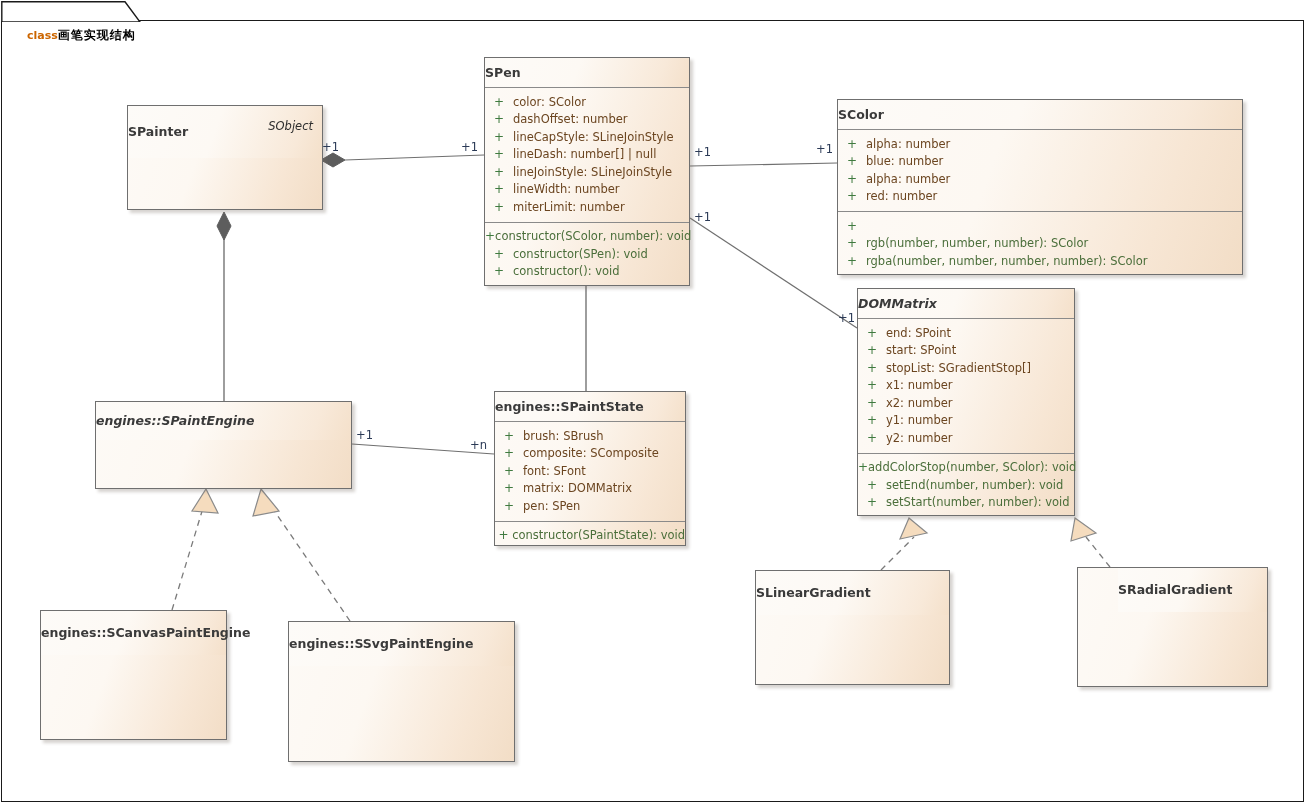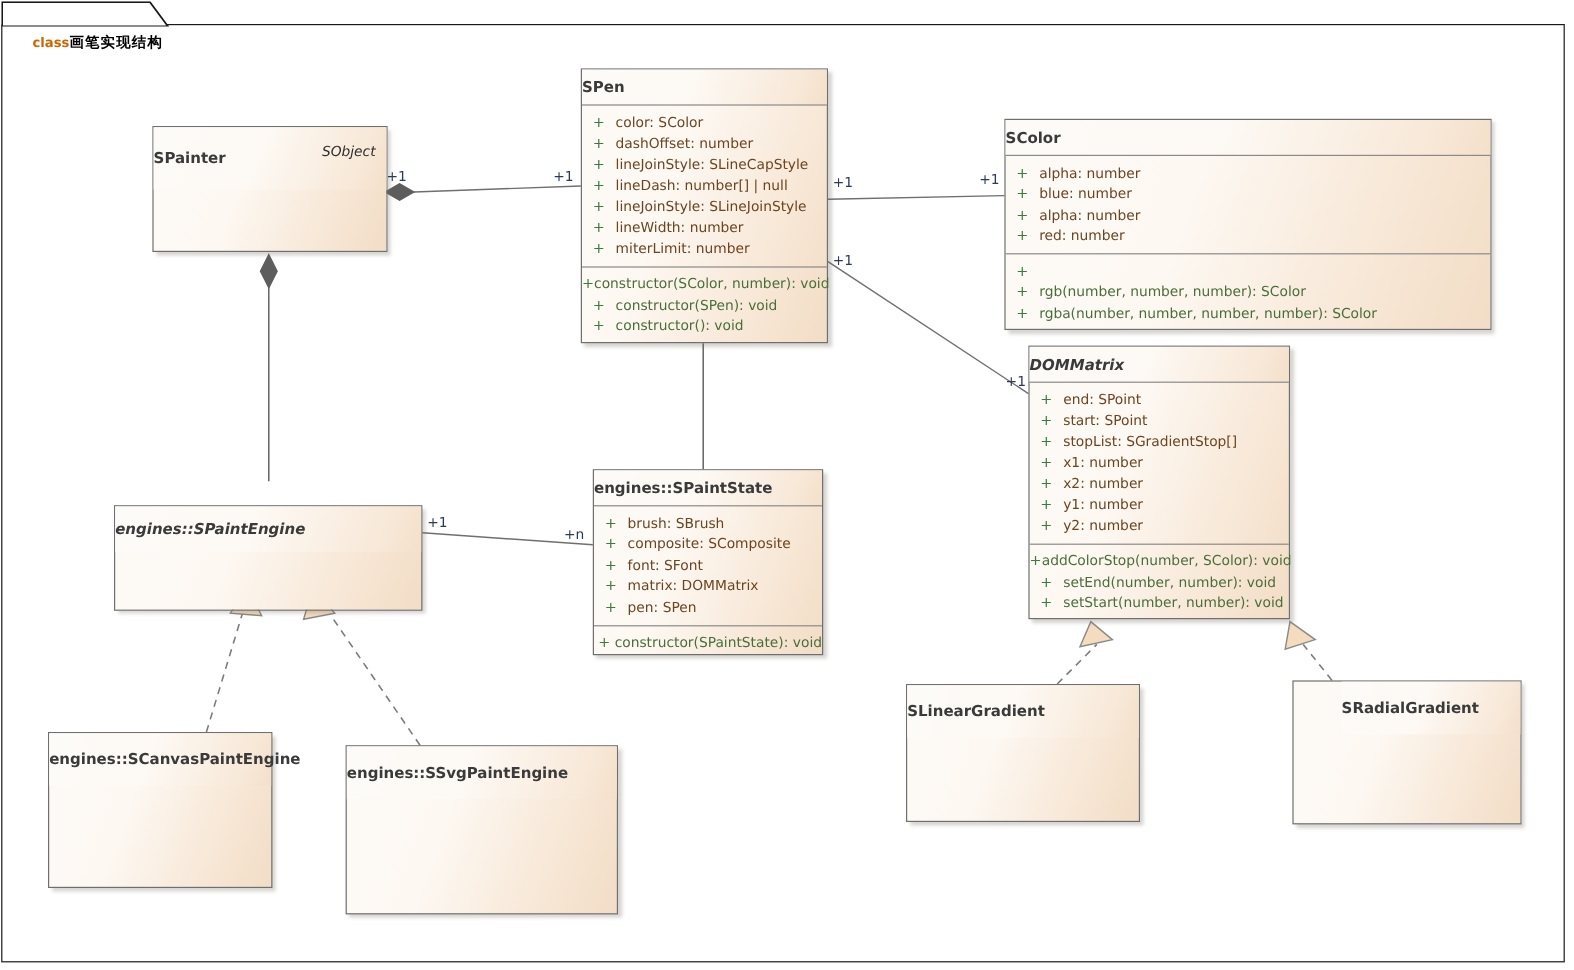--- a/index.html
+++ b/index.html
@@ -134,21 +134,21 @@
       <div class="row">
           <span class="vis">+</span>
           <span class="txt">color: SColor</span>
         </div>
       <div class="row">
           <span class="vis">+</span>
           <span class="txt">dashOffset: number</span>
         </div>
       <div class="row">
           <span class="vis">+</span>
-          <span class="txt">lineJoinStyle: SLineCapStyle</span>
+          <span class="txt">lineCapStyle: SLineJoinStyle</span>
         </div>
       <div class="row">
           <span class="vis">+</span>
           <span class="txt">lineDash: number[] | null</span>
         </div>
       <div class="row">
           <span class="vis">+</span>
           <span class="txt">lineJoinStyle: SLineJoinStyle</span>
         </div>
       <div class="row">
@@ -252,21 +252,21 @@
           <span class="vis">+</span>
           <span class="txt">setEnd(number, number): void</span>
         </div>
       <div class="row op">
           <span class="vis">+</span>
           <span class="txt">setStart(number, number): void</span>
         </div>
     </div>
   </div>
 
-  <div class="cls noborderhdr" style="left:95px;top:401px;width:257px;height:88px;margin-top:20px;">
+  <div class="cls noborderhdr" style="left:95px;top:401px;width:257px;height:88px;">
     <div class="hdr ital" style="line-height:38px;height:38px;">engines::SPaintEngine</div>
   </div>
 
   <div class="cls" style="left:494px;top:391px;width:192px;height:155px;">
     <div class="hdr">engines::SPaintState</div>
     <div class="sect">
       <div class="row">
           <span class="vis">+</span>
           <span class="txt">brush: SBrush</span>
         </div>

